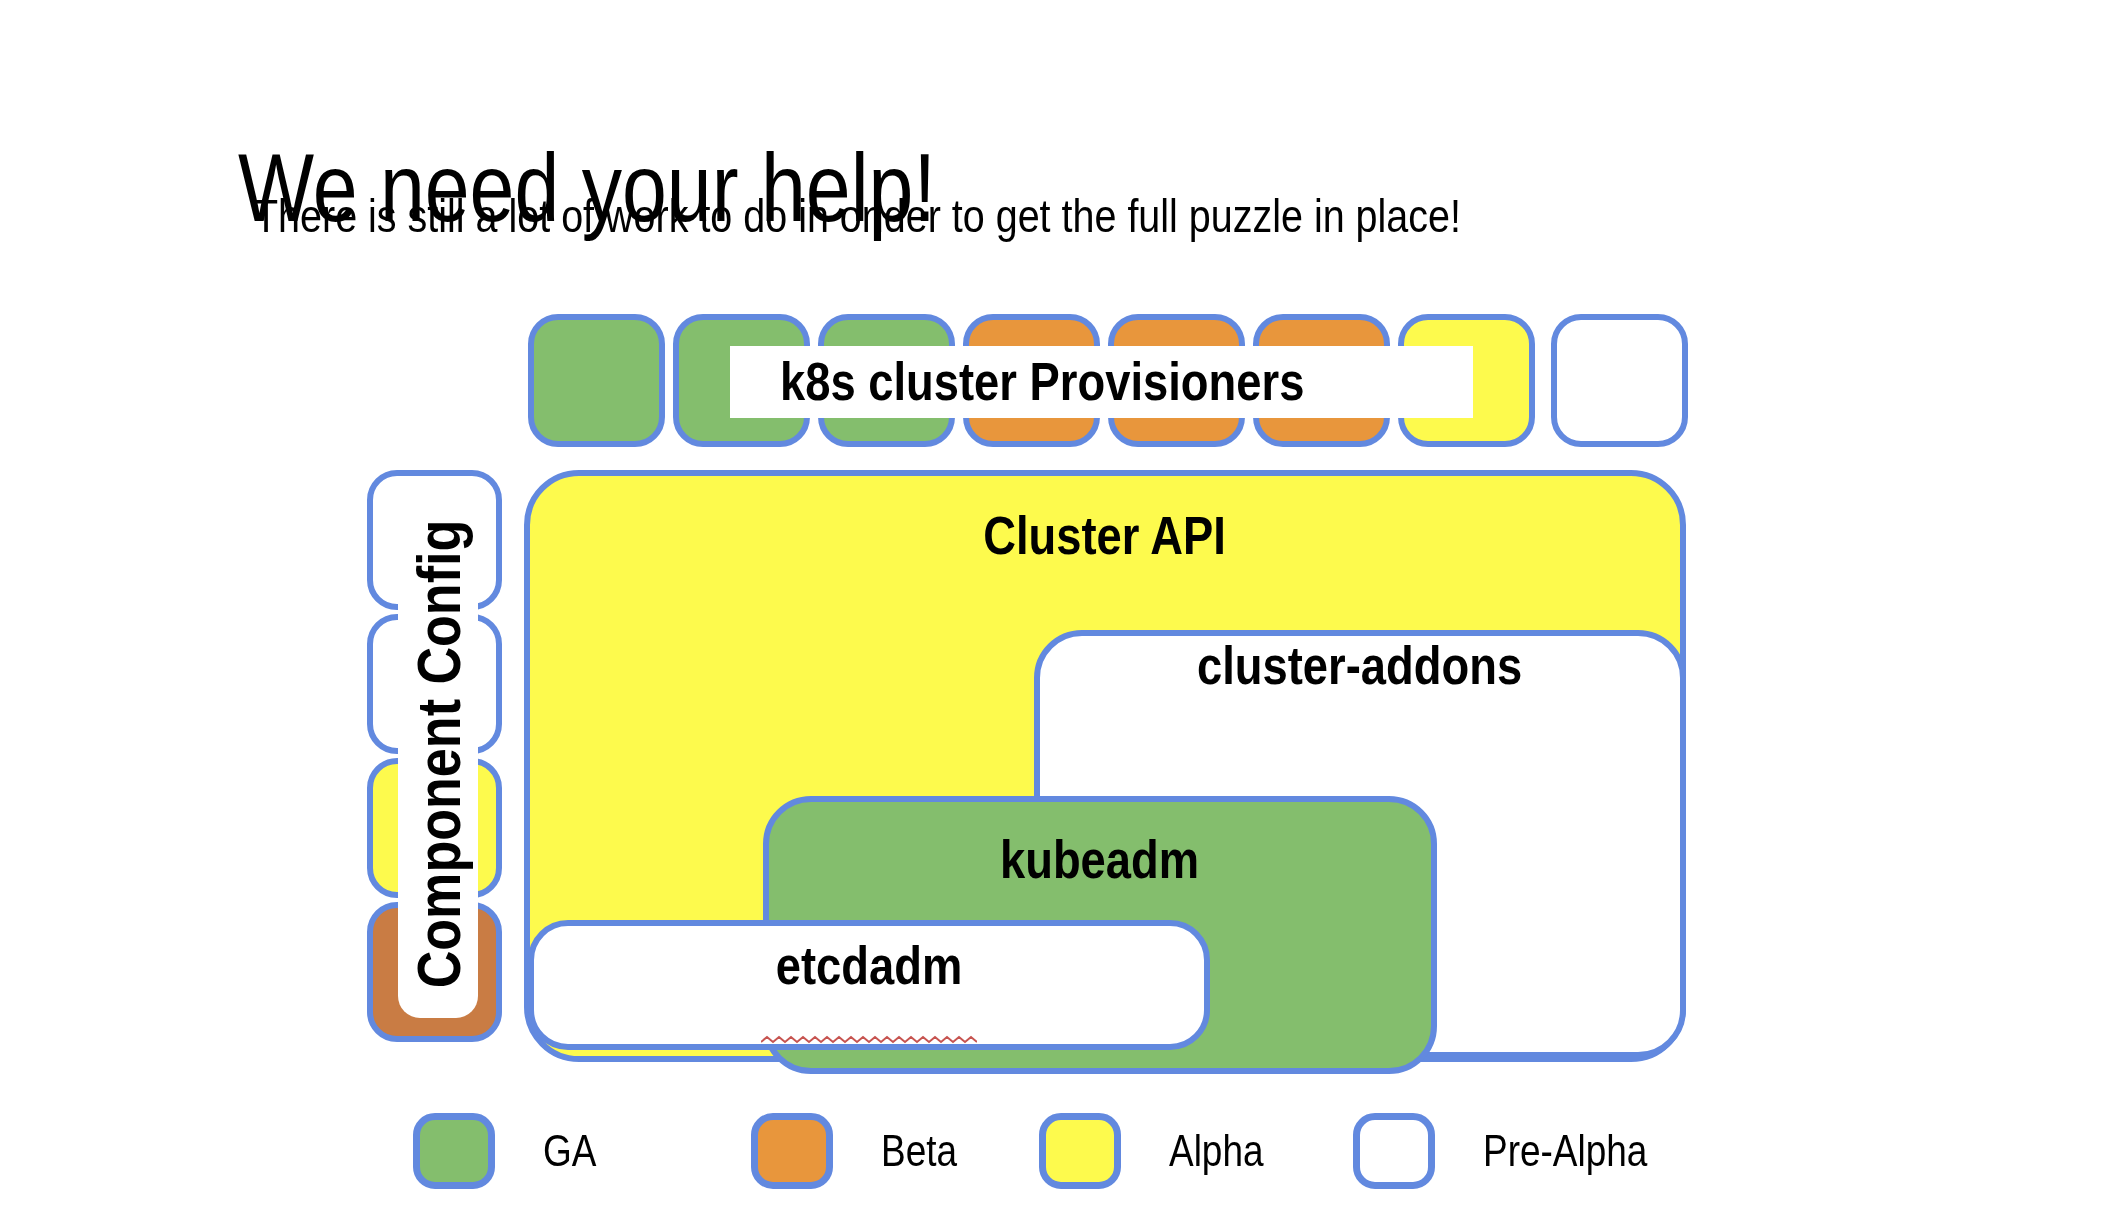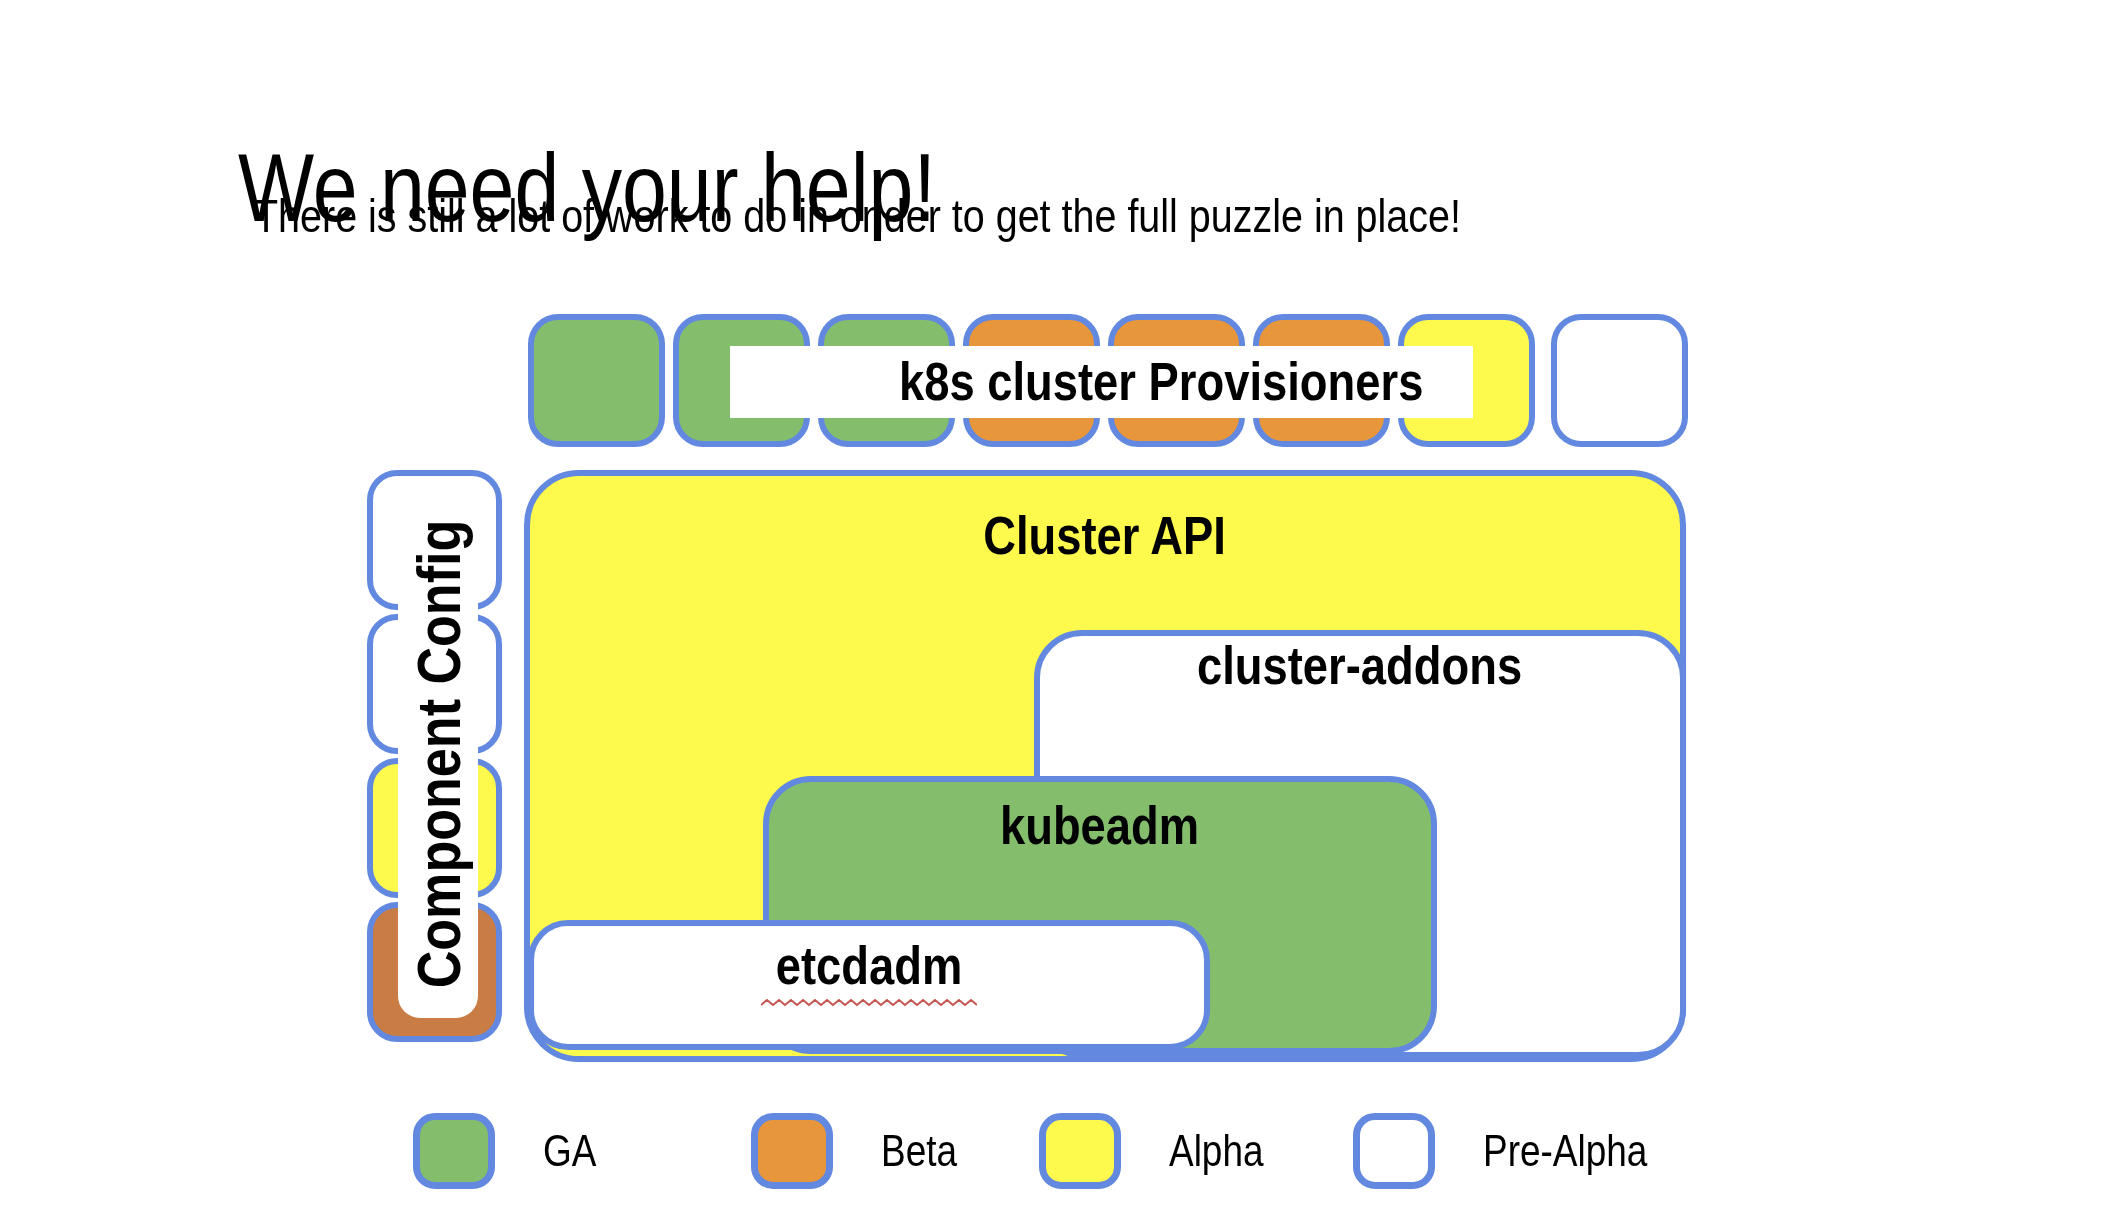--- a/index.html
+++ b/index.html
@@ -19,35 +19,35 @@
 
   
   .sq{position:absolute;box-sizing:border-box;border:6px solid var(--border);border-radius:30px;background:#fff;}
   .bigbox{position:absolute;box-sizing:border-box;border:6px solid var(--border);background:#fff;
           display:flex;justify-content:center;align-items:flex-start;}
   .boxlabel{font-size:54px;font-weight:700;line-height:1.1;}
 
   
   .prov-sq{top:314px;width:137px;height:133px;}
   .prov-label{left:730px;top:346px;width:743px;height:72px;background:#fff;z-index:6;
-              display:flex;align-items:center;justify-content:flex-end;}
+              display:flex;align-items:center;justify-content:flex-start;}
 
   
   .cc-sq{left:367px;width:135px;height:140px;}
   .cc-label{left:398px;top:490px;width:80px;height:528px;background:#fff;border-radius:22px;z-index:6;}
   .cc-label .rot{position:absolute;left:50%;top:50%;
                  transform:translate(-50%,-50%) rotate(-90deg) scaleX(.84);
                  white-space:nowrap;font-size:62px;font-weight:700;}
 
   
   .cluster-api{left:524px;top:470px;width:1162px;height:592px;border-radius:55px;z-index:1;padding-top:30px;}
   .cluster-addons{left:1034px;top:630px;width:652px;height:428px;border-radius:48px;z-index:2;}
-  .kubeadm{left:763px;top:776px;width:674px;height:278px;border-radius:48px;z-index:3;padding-top:14px;}
+  .kubeadm{left:763px;top:796px;width:674px;height:278px;border-radius:48px;z-index:3;padding-top:28px;}
   .etcdadm{left:528px;top:920px;width:682px;height:130px;border-radius:40px;z-index:4;
-           flex-direction:column;align-items:center;justify-content:flex-start;padding-top:10px;}
+           flex-direction:column;align-items:center;justify-content:space-between;padding-top:10px;}
   .squiggle{margin-top:3px;}
 
   
   .legend-item{position:absolute;top:1113px;display:flex;align-items:center;gap:48px;height:76px;}
   .legend-swatch{width:82px;height:76px;box-sizing:border-box;border:7px solid var(--border);
                  border-radius:22px;background:#fff;flex:0 0 auto;}
   .legend-text{font-size:44px;font-weight:400;}
 </style>
 </head>
 <body style="--border: #6289DF;">

